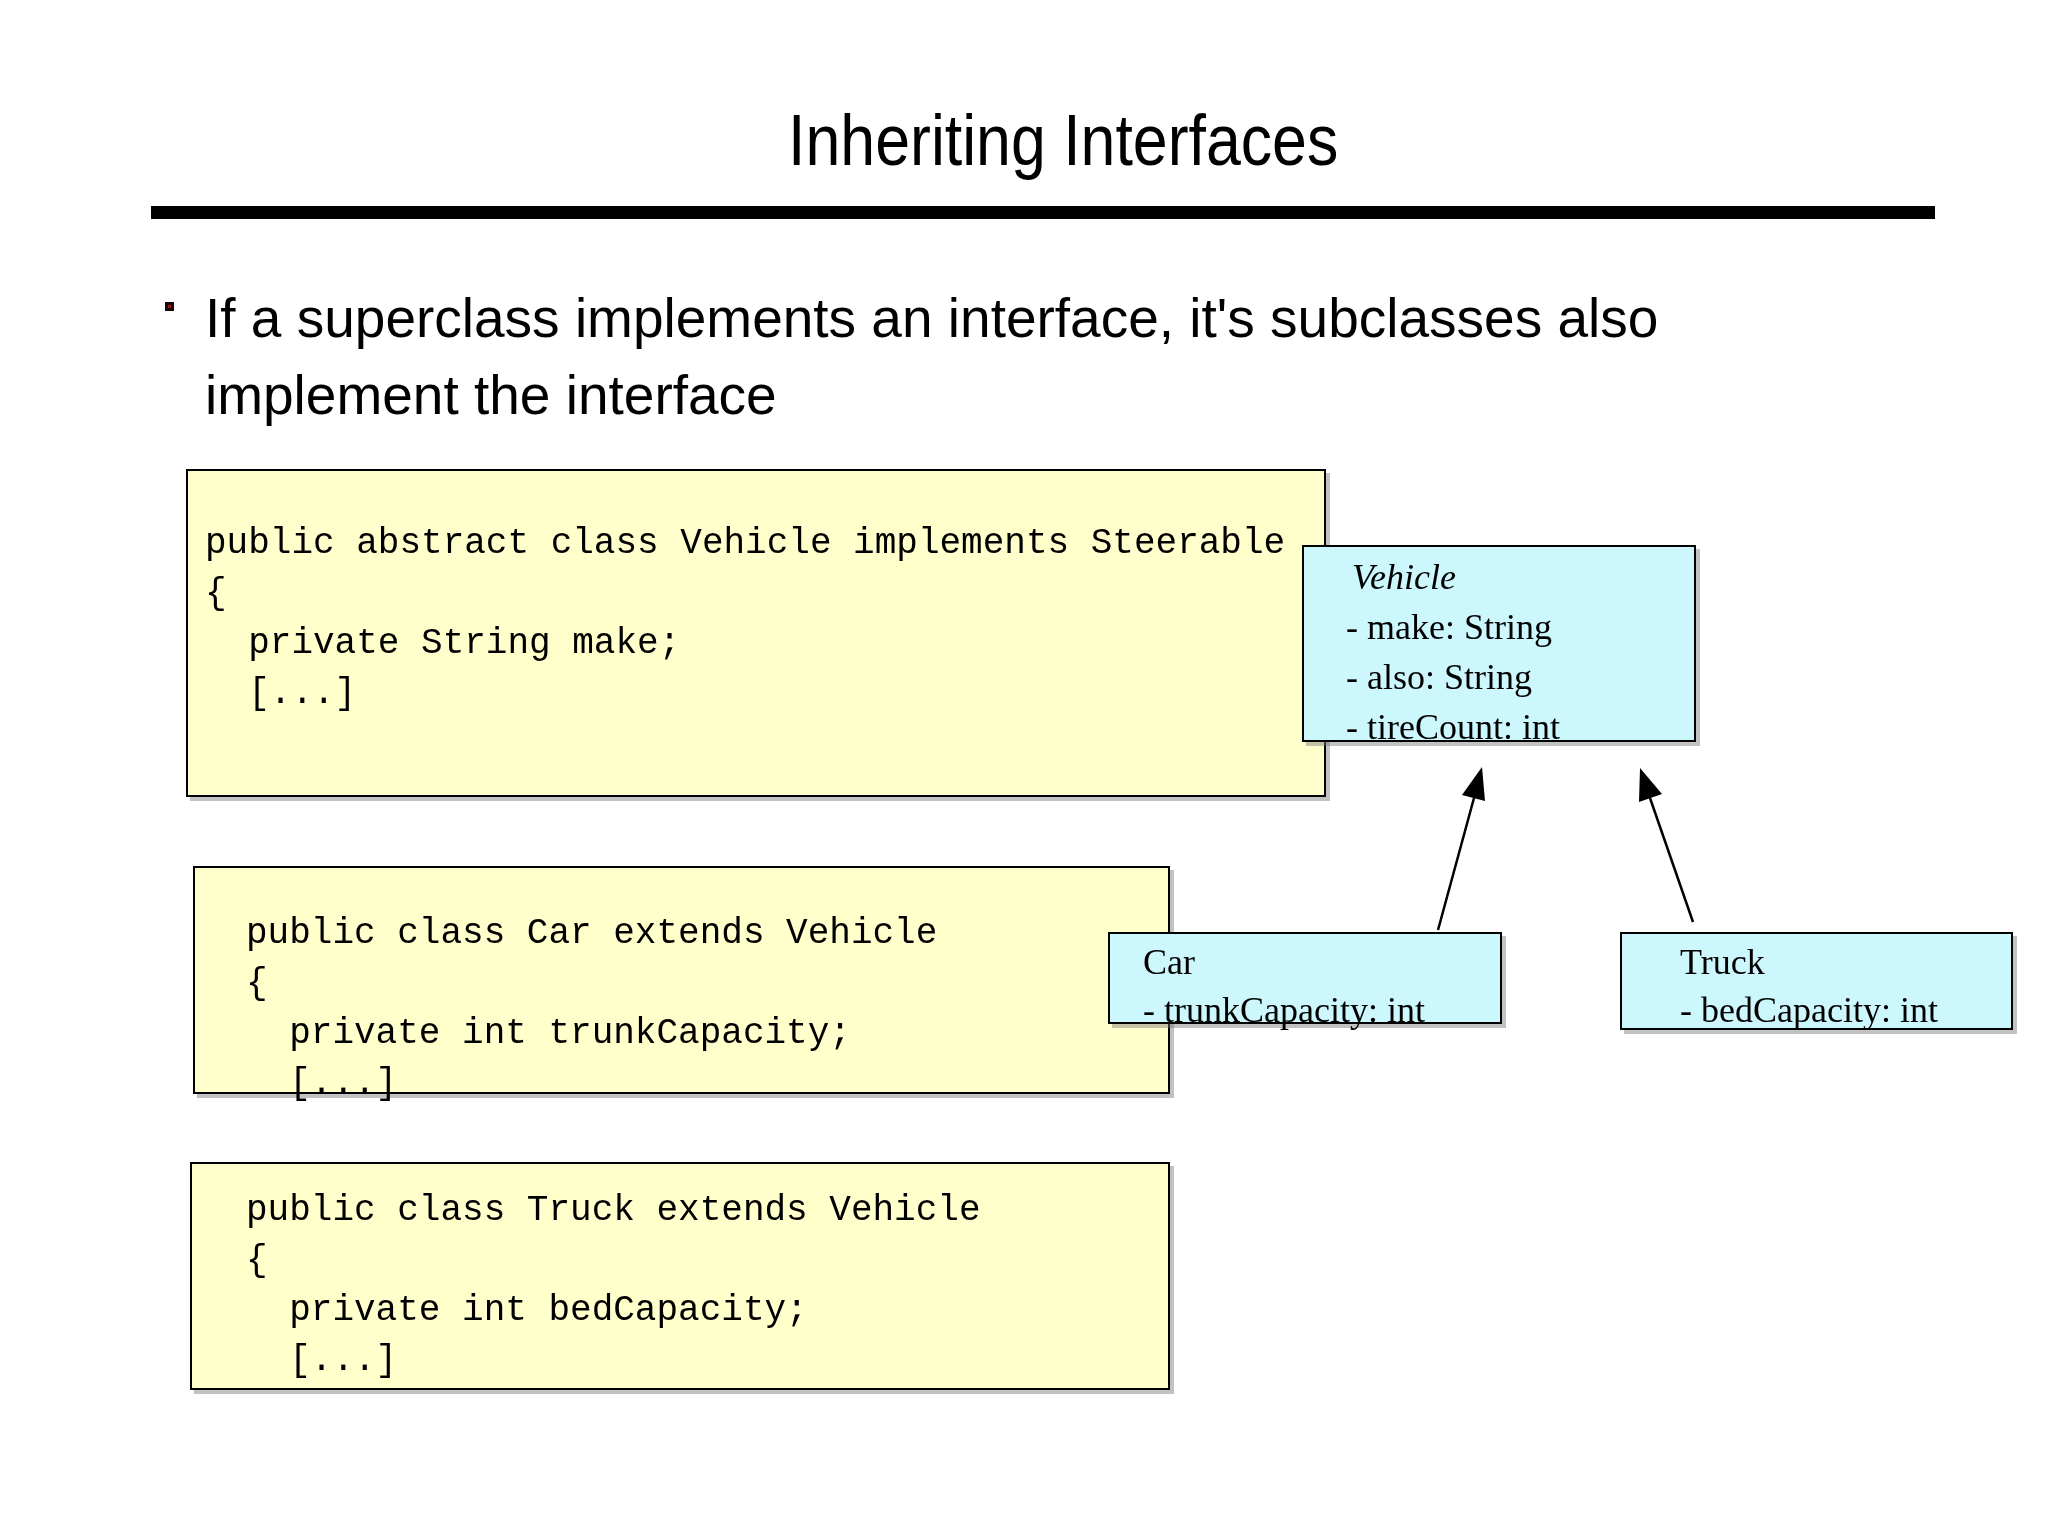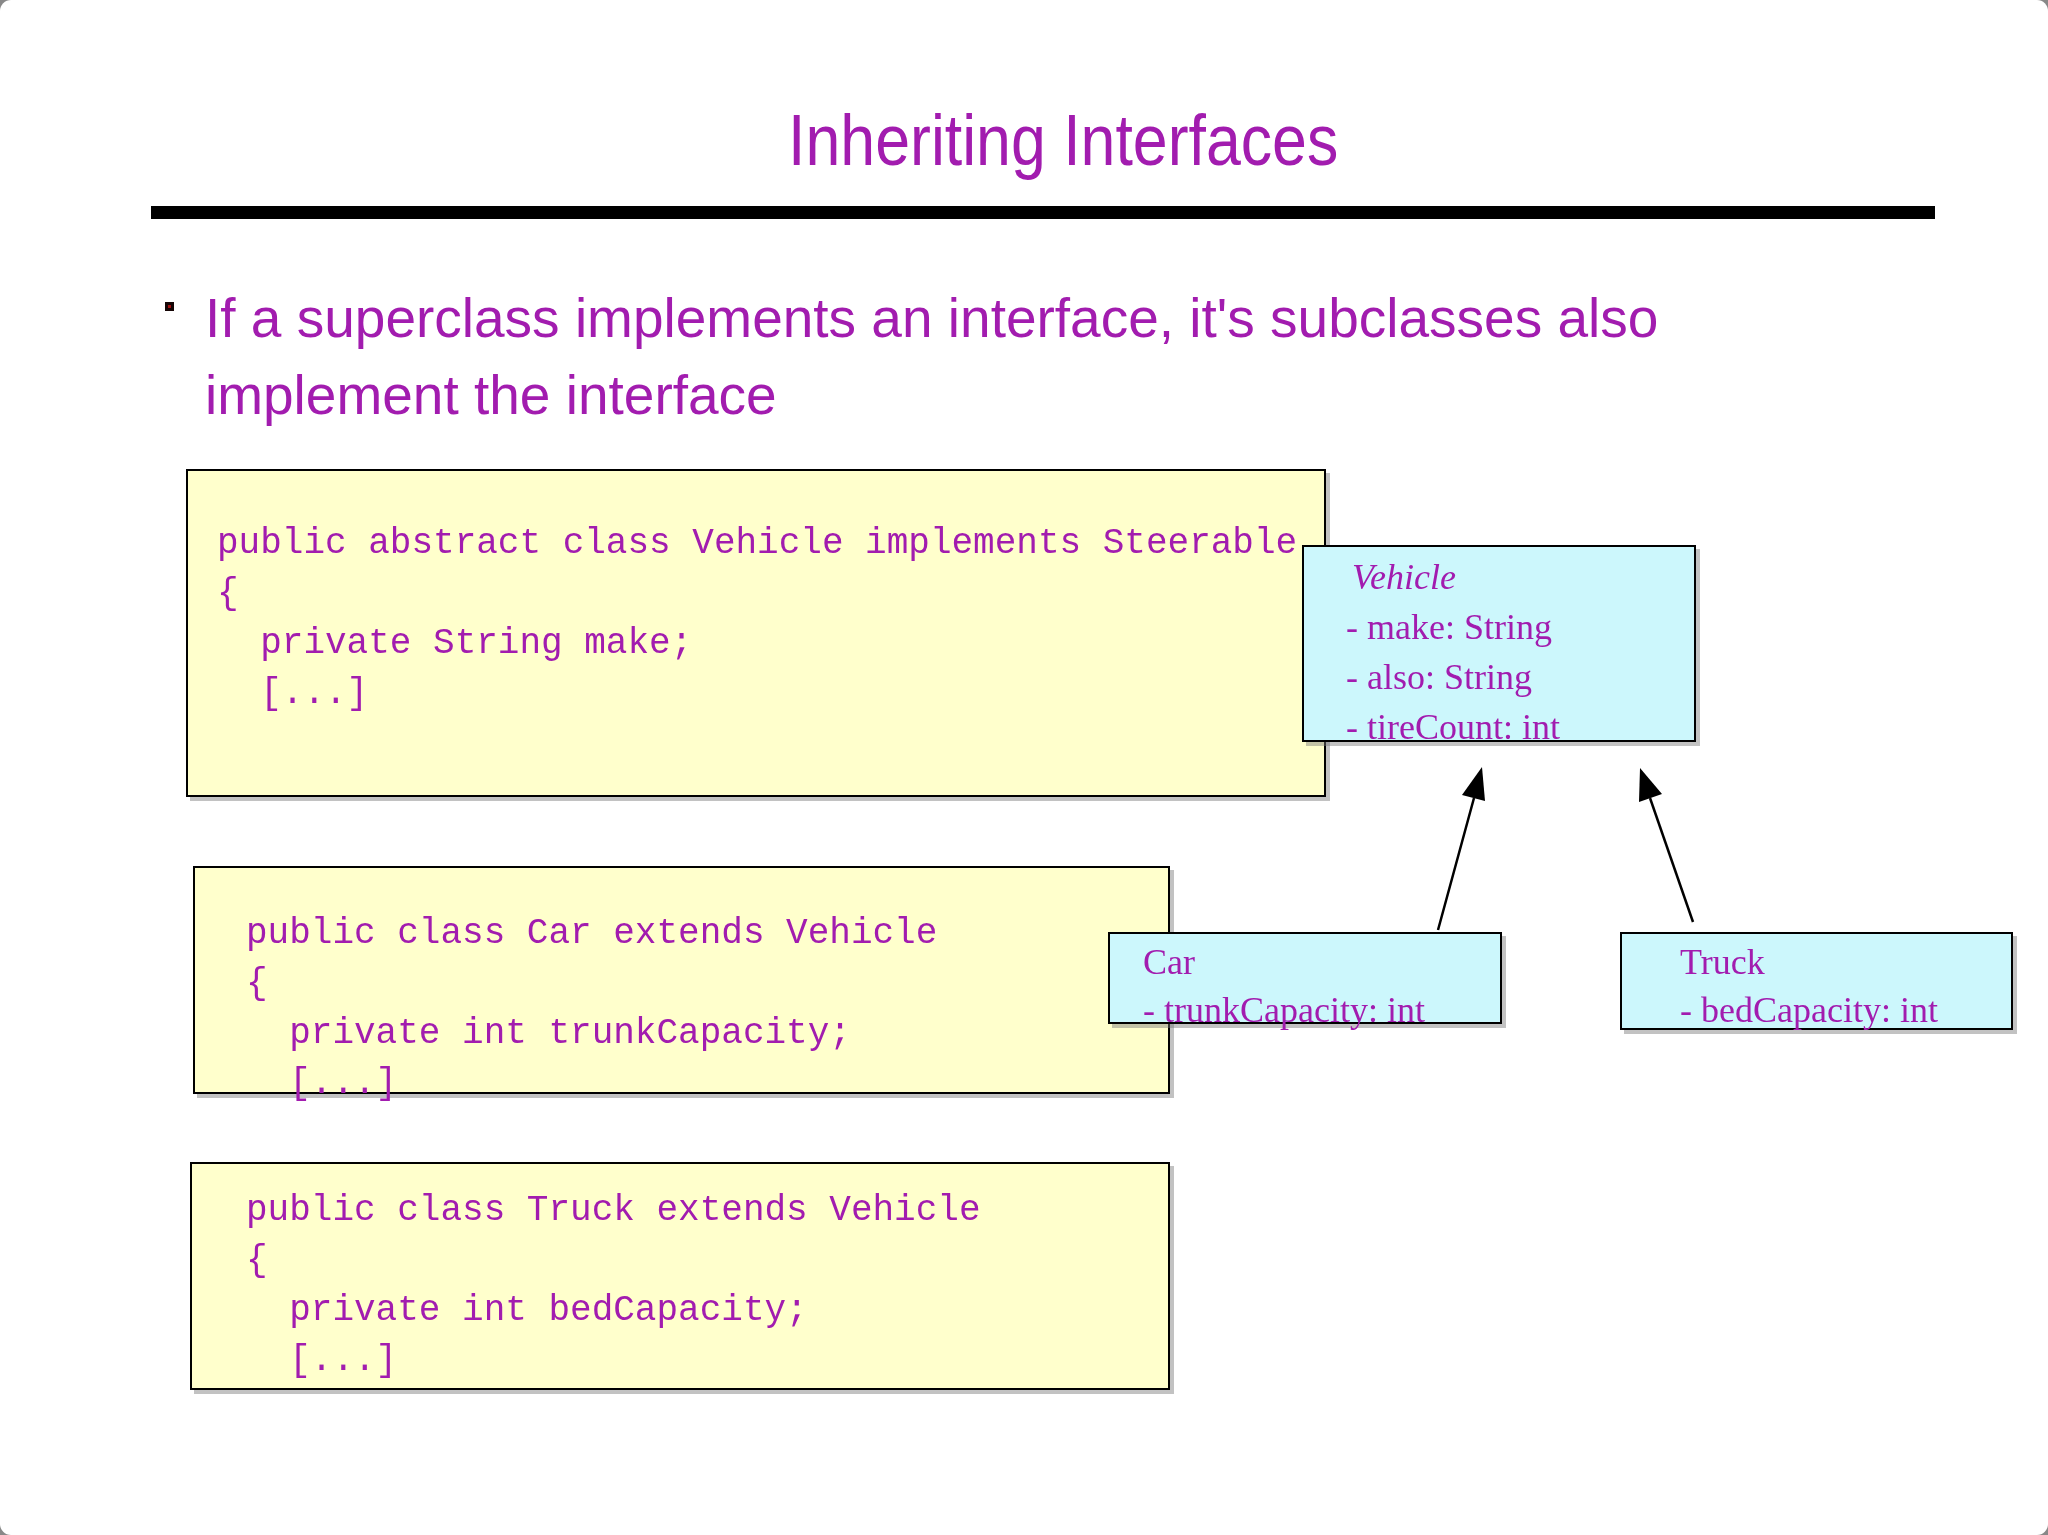--- a/index.html
+++ b/index.html
@@ -3,22 +3,21 @@
 <meta charset="utf-8">
 <style>
   * { margin:0; padding:0; box-sizing:border-box; }
   html,body { background:#888; }
   .slide {
     position:relative;
     width:2048px; height:1535px;
     background:#ffffff;
     overflow:hidden;
     font-family:"Liberation Sans", sans-serif;
-    color:#a21caf;
-    border-radius:11px;
+    color:#000000;
   }
   .title {
     position:absolute;
     left:39px; top:104px;
     width:2048px;
     text-align:center;
     font-size:72px;
     font-weight:normal;
     line-height:72px;
     white-space:nowrap;
@@ -49,21 +48,21 @@
     position:absolute;
     background:#FFFFCC;
     border:2px solid #000;
     box-shadow:4px 4px 0 rgba(120,120,120,0.45);
     font-family:"Liberation Mono", monospace;
     font-size:36px;
     line-height:50px;
     overflow:visible;
   }
   .codebox .codeline { white-space:pre; }
-  #codebox-vehicle { left:186px; top:469px; width:1140px; height:328px; padding:48px 0 0 29px; }
+  #codebox-vehicle { left:186px; top:469px; width:1140px; height:328px; padding:48px 0 0 17px; }
   #codebox-car     { left:193px; top:866px; width:977px;  height:228px; padding:41px 0 0 51px; }
   #codebox-truck   { left:190px; top:1162px; width:980px; height:228px; padding:22px 16px 0 54px; }
   .umlbox {
     position:absolute;
     background:#CCF7FC;
     border:2px solid #000;
     box-shadow:4px 4px 0 rgba(120,120,120,0.45);
     font-family:"Liberation Serif", serif;
     font-size:36px;
     line-height:50px;

